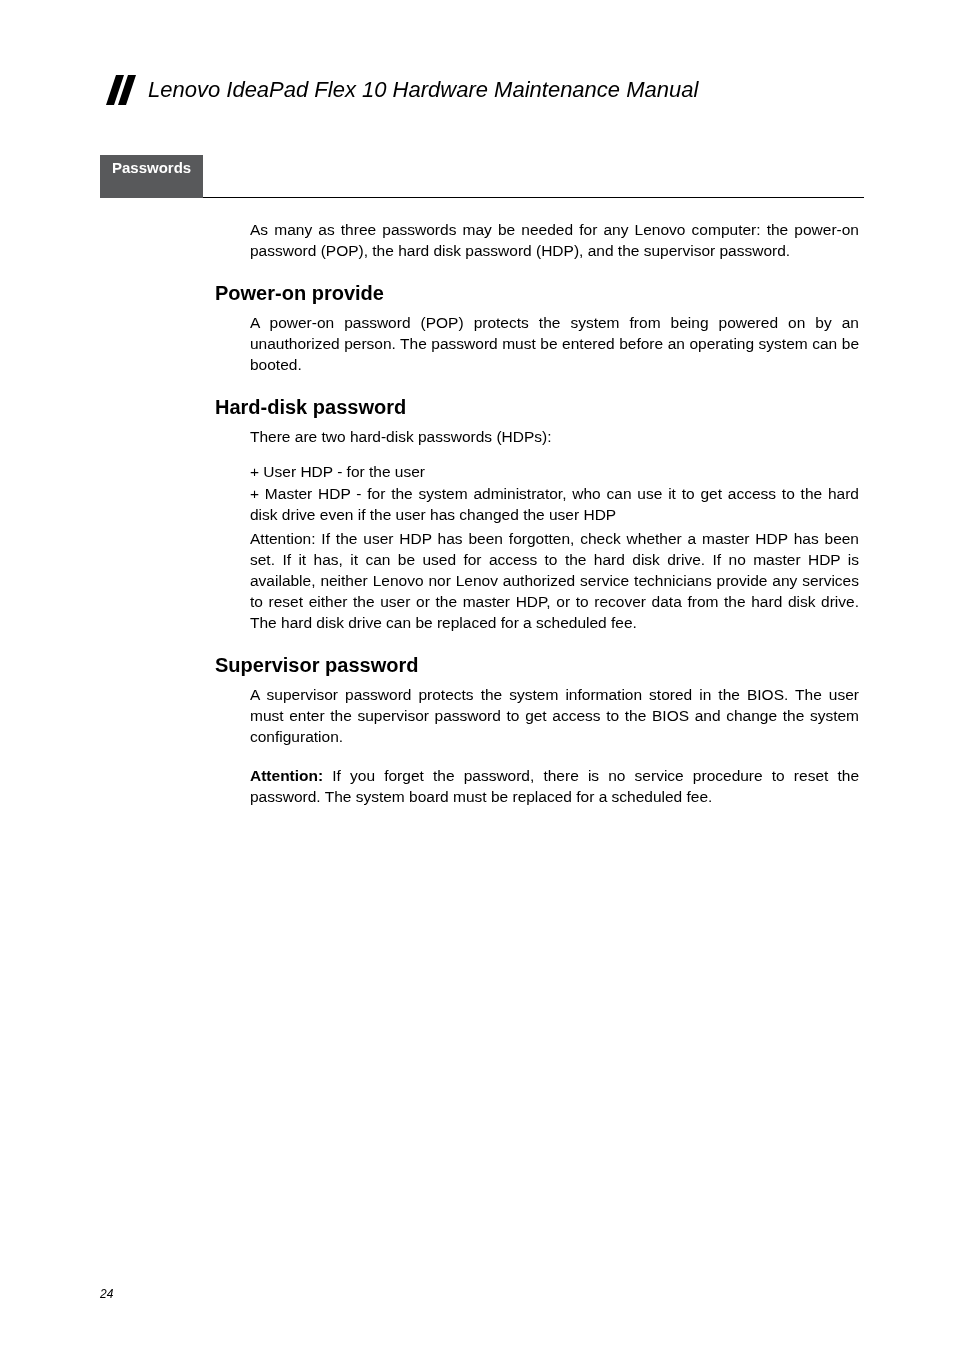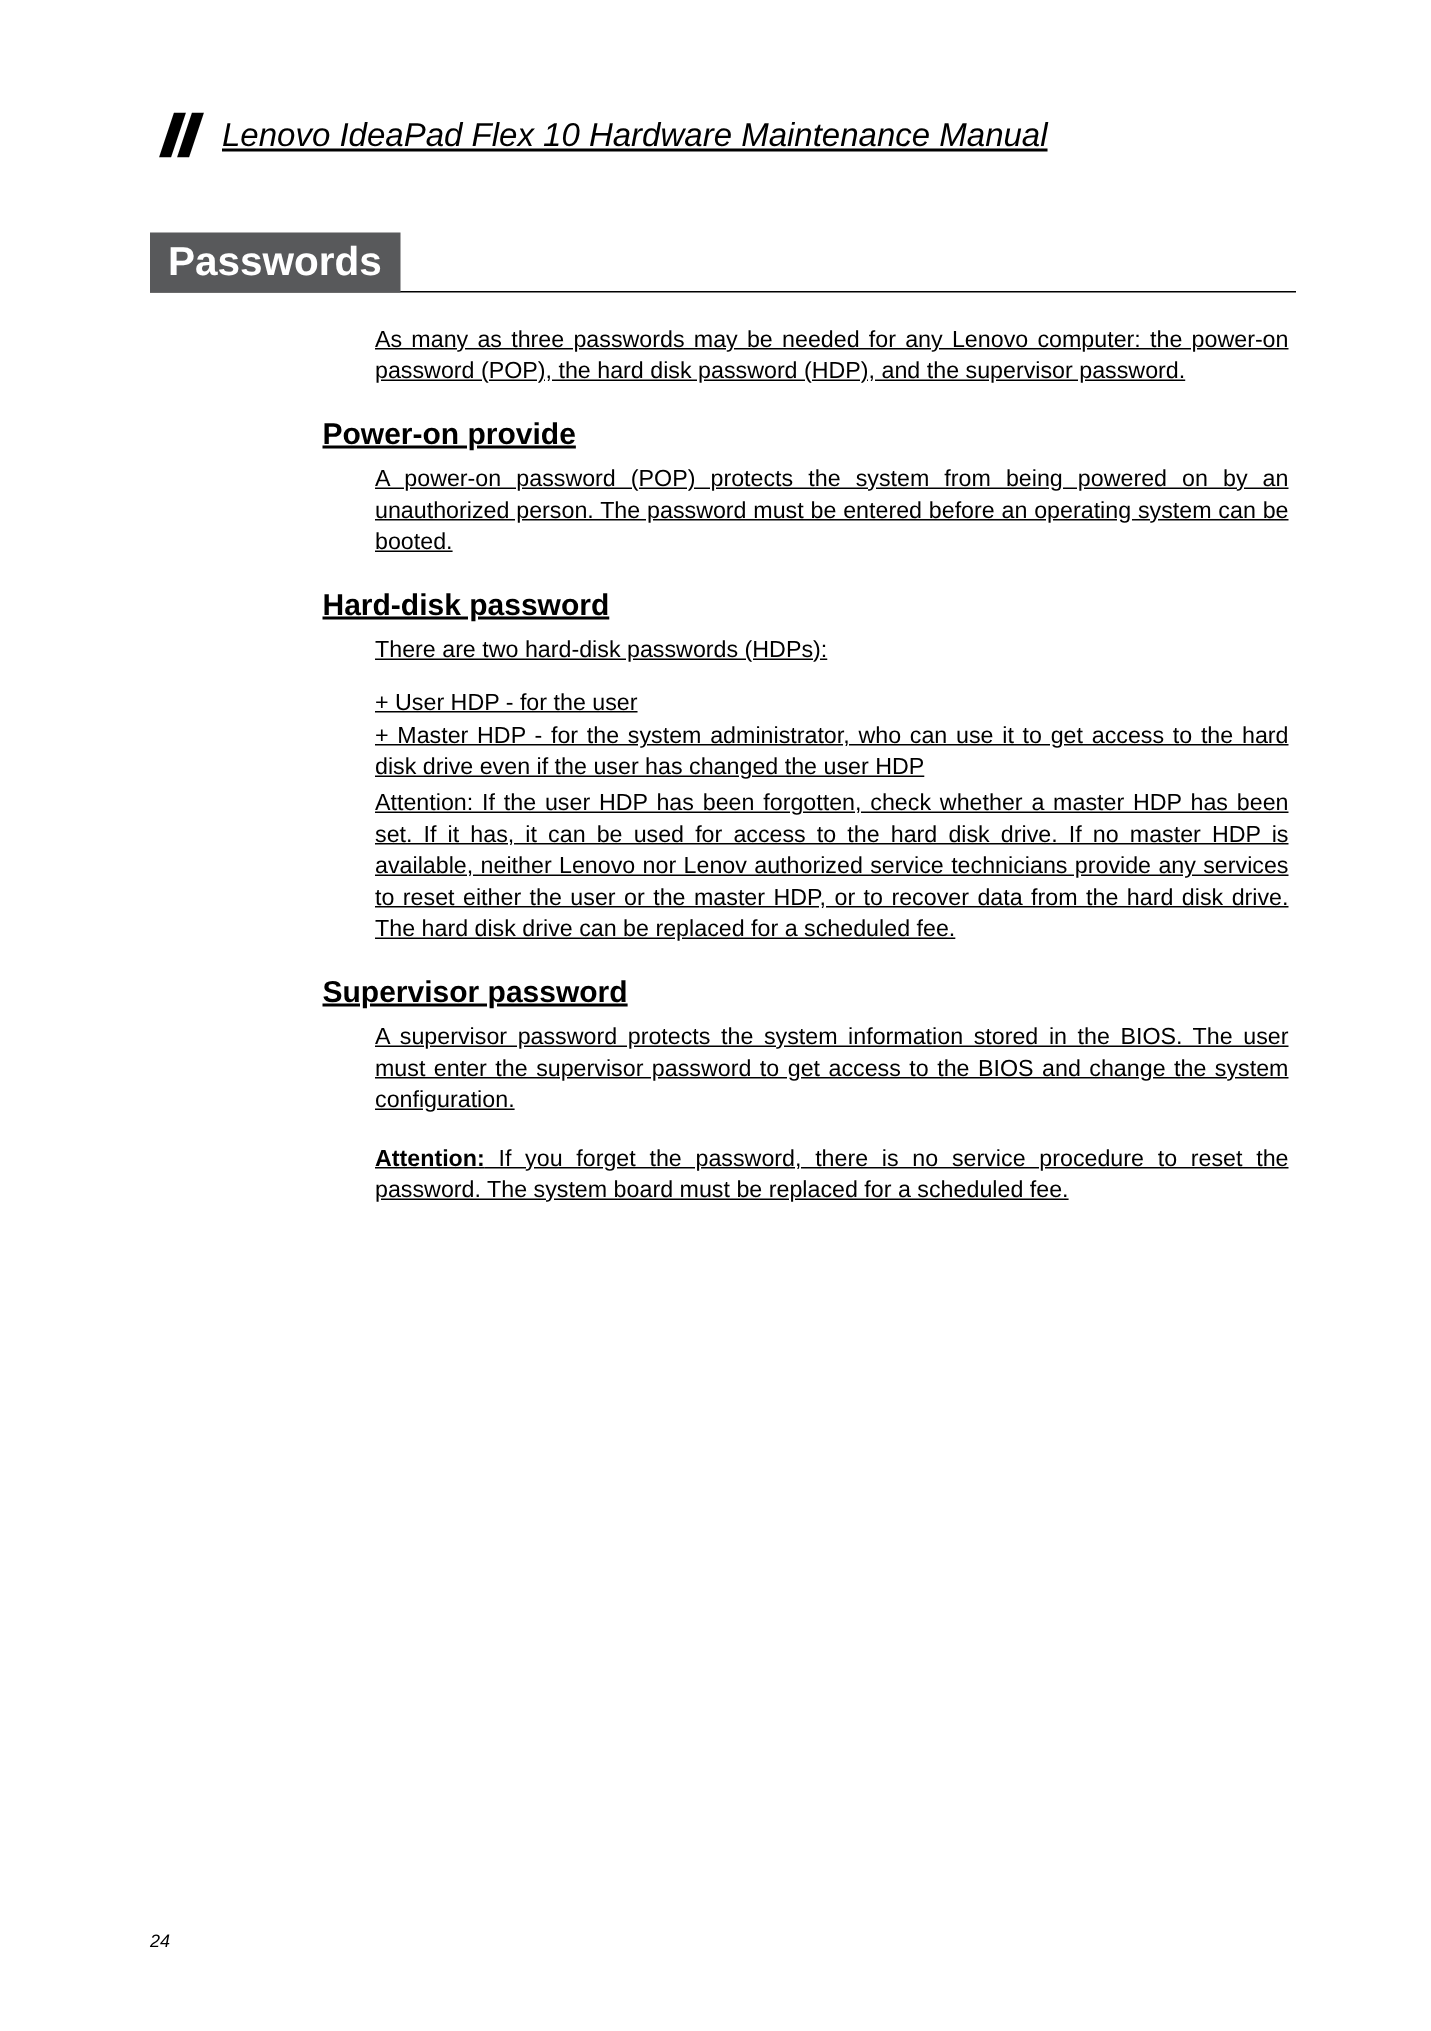--- a/index.html
+++ b/index.html
@@ -10,21 +10,20 @@
     body {
       width: 954px;
       height: 1354px;
       background: #ffffff;
       font-family: Arial, Helvetica, sans-serif;
       color: #000000;
       position: relative;
     }
     .page-content {
       padding: 75px 90px 40px 100px;
-      text-decoration: underline;
     }
     .header-row {
       display: flex;
       align-items: center;
       gap: 10px;
       margin-bottom: 50px;
     }
     .slash-icon {
       flex-shrink: 0;
     }
@@ -33,23 +32,23 @@
       font-style: italic;
       color: #000000;
     }
     .section-block {
       margin-bottom: 22px;
     }
     .section-tab {
       display: inline-block;
       background: #58595b;
       color: #ffffff;
-      font-size: 27px;
+      font-size: 15px;
       font-weight: bold;
-      padding: 4px 12px 5px 12px;
+      padding: 4px 12px 22px 12px;
     }
     .section-underline {
       border-top: 1px solid #000000;
       margin-top: -1px;
     }
     .indented {
       margin-left: 150px;
       margin-right: 5px;
     }
     .para {

